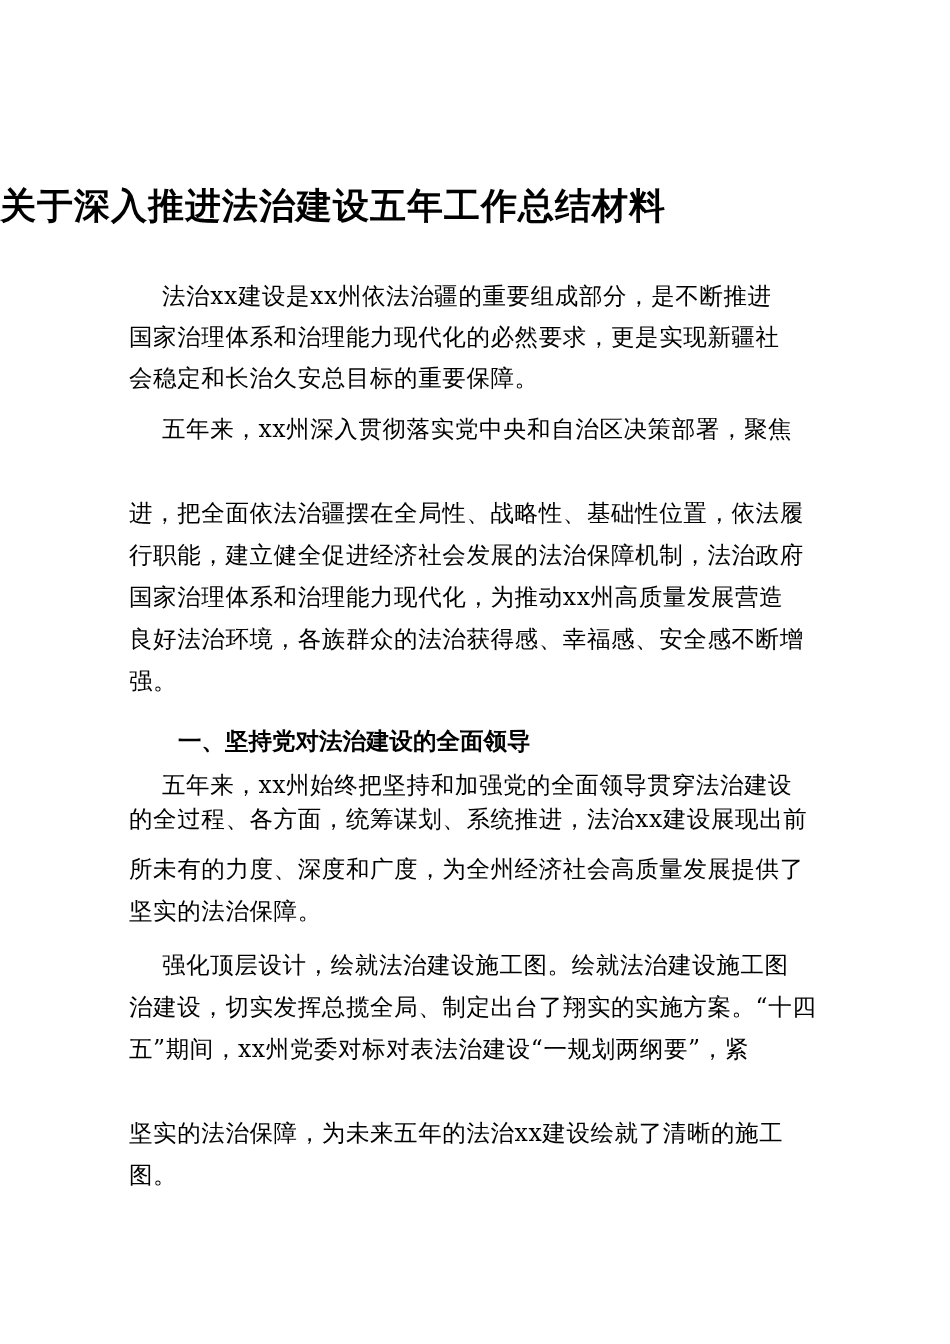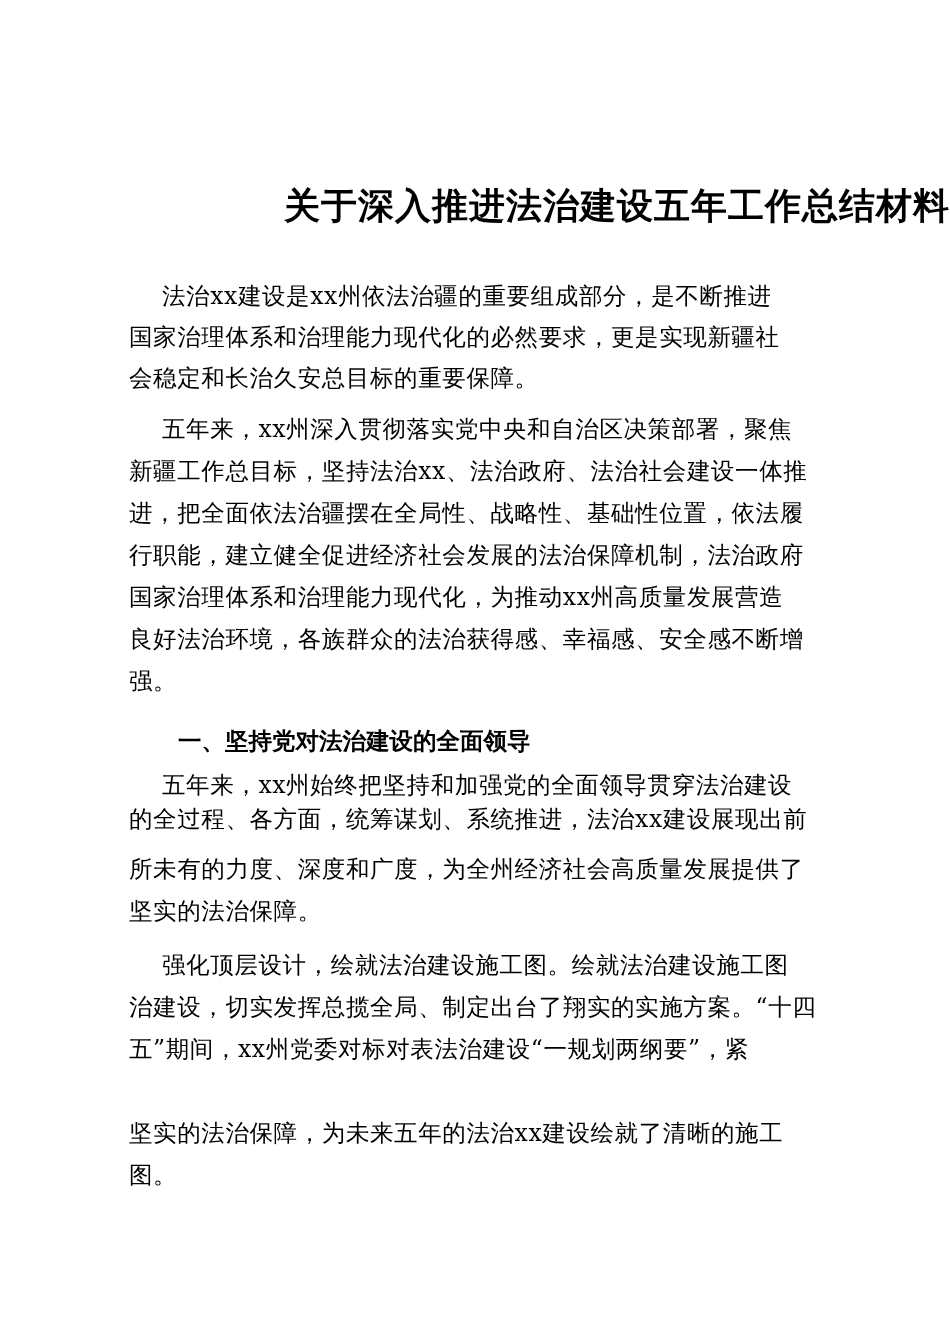--- a/index.html
+++ b/index.html
@@ -1,39 +1,38 @@
 <!DOCTYPE html>
 <html><head>
 <meta charset="utf-8">
 <style>
   html, body { margin:0; padding:0; background:#ffffff; }
   body { width:950px; height:1344px; position:relative; overflow:hidden;
          font-family: "DejaVu Serif", "Liberation Serif", serif; color:#000; }
   .page { position:absolute; left:0; top:0; width:950px; height:1344px; }
-  .title { position:absolute; left:0; width:950px; top:182px; text-align:right;
+  .title { position:absolute; left:0; width:950px; top:182px; text-align:left;
            font-family: Liberation Serif, serif; font-weight:bold;
            font-size:36px; letter-spacing:1px; line-height:48px; }
   .line { position:absolute; left:129px; width:700px; font-size:23.5px; line-height:30px;
           white-space:nowrap; letter-spacing:0.6px; }
   .indent { left:162px; }
   .heading { position:absolute; left:178px; font-size:23.5px; line-height:30px; font-weight:bold;
              font-family: "DejaVu Sans", "Liberation Sans", sans-serif; white-space:nowrap; }
 </style>
 </head>
 <body>
 
 <div class="page">
   <div class="title">关于深入推进法治建设五年工作总结材料</div>
 
   <div class="line indent" style="top:281px">法治xx建设是xx州依法治疆的重要组成部分，是不断推进</div>
   <div class="line" style="top:322px">国家治理体系和治理能力现代化的必然要求，更是实现新疆社</div>
   <div class="line" style="top:363px">会稳定和长治久安总目标的重要保障。</div>
 
   <div class="line indent" style="top:414px">五年来，xx州深入贯彻落实党中央和自治区决策部署，聚焦</div>
-  <div class="line" style="top:456px">新疆工作总目标，坚持法治xx、法治政府、法治社会建设一体推</div>
   <div class="line" style="top:498px">进，把全面依法治疆摆在全局性、战略性、基础性位置，依法履</div>
   <div class="line" style="top:540px">行职能，建立健全促进经济社会发展的法治保障机制，法治政府</div>
   <div class="line" style="top:582px">国家治理体系和治理能力现代化，为推动xx州高质量发展营造</div>
   <div class="line" style="top:624px">良好法治环境，各族群众的法治获得感、幸福感、安全感不断增</div>
   <div class="line" style="top:666px">强。</div>
 
   <div class="heading" style="top:726px">一、坚持党对法治建设的全面领导</div>
 
   <div class="line indent" style="top:770px">五年来，xx州始终把坚持和加强党的全面领导贯穿法治建设</div>
   <div class="line" style="top:804px">的全过程、各方面，统筹谋划、系统推进，法治xx建设展现出前</div>

